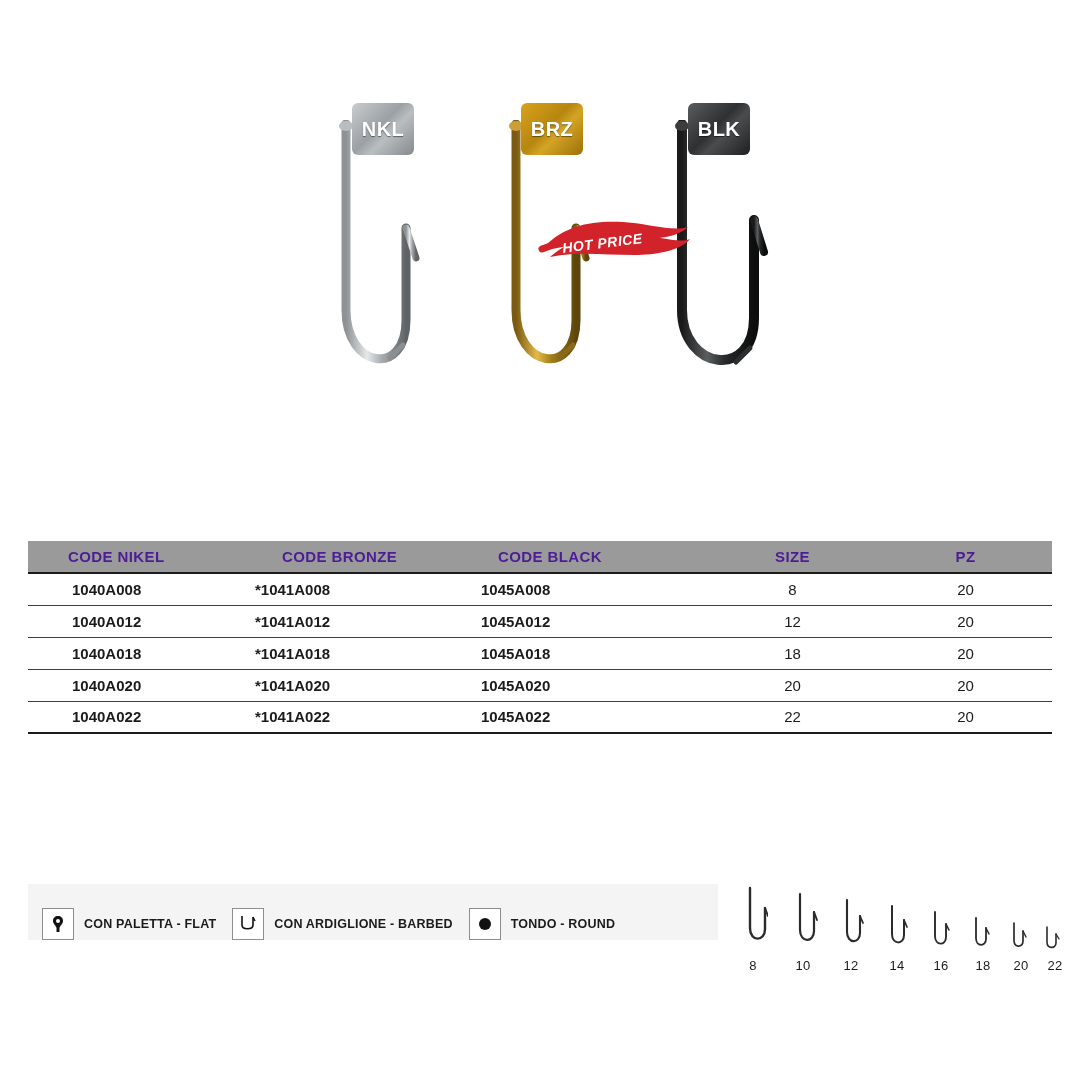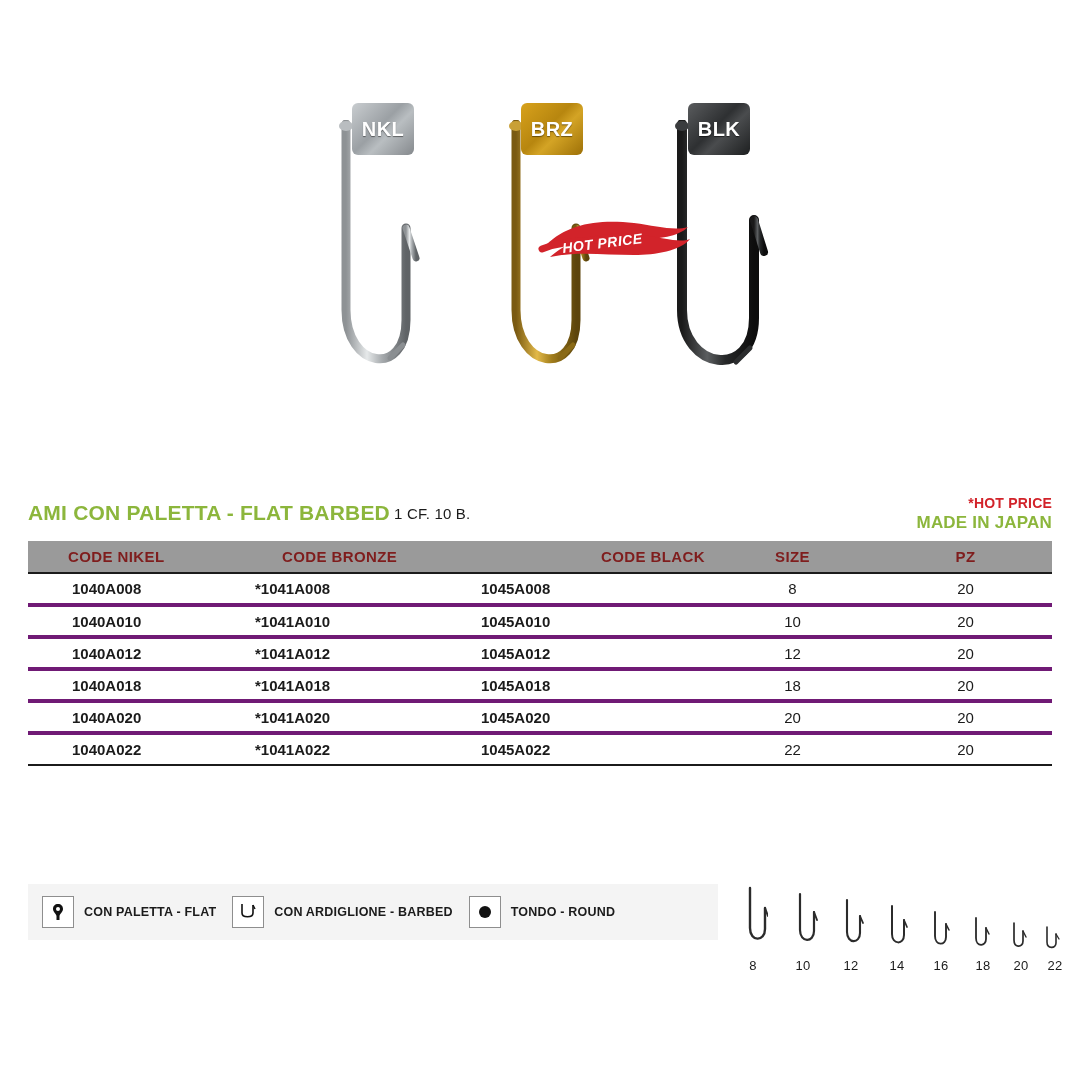--- a/index.html
+++ b/index.html
@@ -95,55 +95,55 @@
   
   table.spec {
     position: absolute;
     left: 28px; top: 541px;
     width: 1024px;
     border-collapse: collapse;
     table-layout: fixed;
   }
   table.spec thead th {
     background: #9a9a9a;
-    color: #7f1d1d;
+    color: #4c1d95;
     font-size: 15px;
     font-weight: bold;
     letter-spacing: 0.4px;
     height: 32px;
     border-bottom: 2px solid #1b1b1b;
     text-align: center;
   }
   table.spec thead th.c1, table.spec thead th.c2, table.spec thead th.c3 { text-align: left; }
   table.spec thead th.c1 { padding-left: 40px; }
   table.spec thead th.c2 { padding-left: 28px; }
-  table.spec thead th.c3 { padding-left: 18px; text-align: right; }
+  table.spec thead th.c3 { padding-left: 18px; }
 
   table.spec tbody td {
     height: 32px;
     font-size: 15px;
     color: #1b1b1b;
-    border-bottom: 4px solid #701a75;
+    border-bottom: 1px solid #701a75;
     text-align: center;
   }
   table.spec tbody td.code {
     font-weight: bold;
     text-align: left;
   }
   table.spec tbody td.c1 { padding-left: 44px; }
   table.spec tbody tr:last-child td { border-bottom: 2px solid #1b1b1b; }
 
   
   .legend {
     position: absolute;
     left: 28px; top: 884px;
     width: 690px; height: 56px;
     background: #f4f4f4;
     display: flex;
-    align-items: center;
+    align-items: flex-end;
   }
   .legend-item { display: flex; align-items: center; margin-left: 16px; }
   .legend-item:first-child { margin-left: 14px; }
   .legend-icon {
     width: 32px; height: 32px;
     background: #ffffff;
     border: 1px solid #8e8e8e;
     display: flex; align-items: center; justify-content: center;
     margin-right: 10px;
   }
@@ -236,28 +236,20 @@
     <div class="hotprice">
       <svg width="155" height="70" viewBox="0 0 155 70">
         <path d="M8 40 C30 18, 62 14, 96 18 C118 21, 136 26, 150 22 C140 32, 120 34, 104 34 C74 34, 40 34, 8 40 Z" fill="#d2232a"></path>
         <path d="M12 52 C36 30, 70 26, 104 30 C126 33, 142 38, 152 34 C142 46, 118 50, 96 50 C66 50, 40 46, 12 52 Z" fill="#d2232a"></path>
         <path d="M4 44 C24 36, 52 34, 80 36" stroke="#d2232a" stroke-width="7" fill="none" stroke-linecap="round"></path>
       </svg>
       <div class="hp-text">HOT PRICE</div>
     </div>
   </div>
 
-  <div class="title-row">
-    <div class="title-main">AMI CON PALETTA - FLAT BARBED</div>
-    <div class="title-sub">1 CF. 10 B.</div>
-    <div class="title-right">
-      <div class="hot-label">*HOT PRICE</div>
-      <div class="made-label">MADE IN JAPAN</div>
-    </div>
-  </div>
 
   <table class="spec">
     <colgroup>
       <col style="width:226px">
         <col style="width:226px">
         <col style="width:226px">
       <col style="width:173px">
         <col style="width:173px">
     </colgroup>
     <thead>
@@ -271,27 +263,20 @@
     </thead>
     <tbody>
       <tr>
         <td class="code c1">1040A008</td>
         <td class="code">*1041A008</td>
         <td class="code">1045A008</td>
         <td>8</td>
         <td>20</td>
       </tr>
       <tr>
-        <td class="code c1">1040A010</td>
-        <td class="code">*1041A010</td>
-        <td class="code">1045A010</td>
-        <td>10</td>
-        <td>20</td>
-      </tr>
-      <tr>
         <td class="code c1">1040A012</td>
         <td class="code">*1041A012</td>
         <td class="code">1045A012</td>
         <td>12</td>
         <td>20</td>
       </tr>
       <tr>
         <td class="code c1">1040A018</td>
         <td class="code">*1041A018</td>
         <td class="code">1045A018</td>

